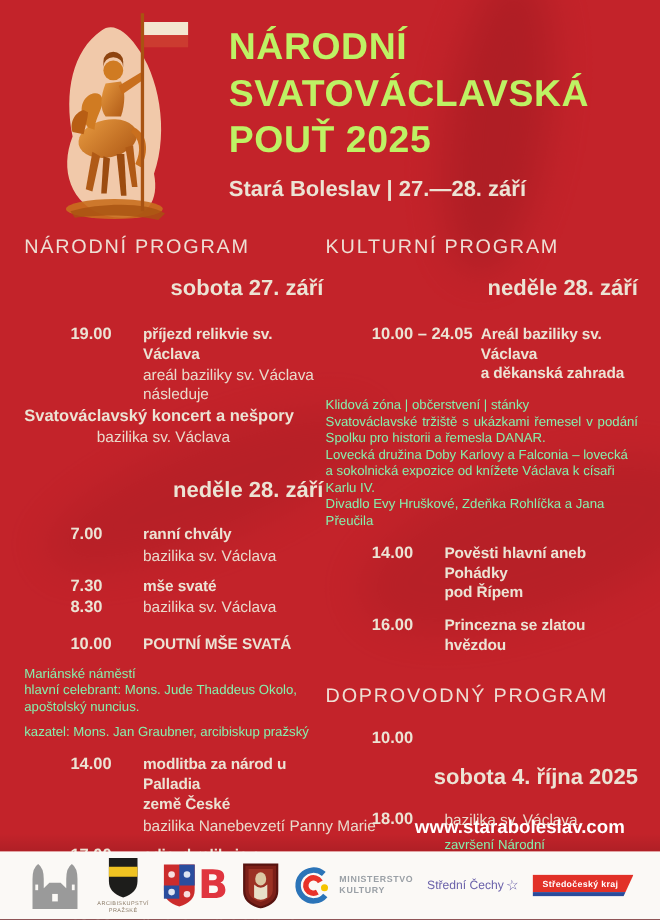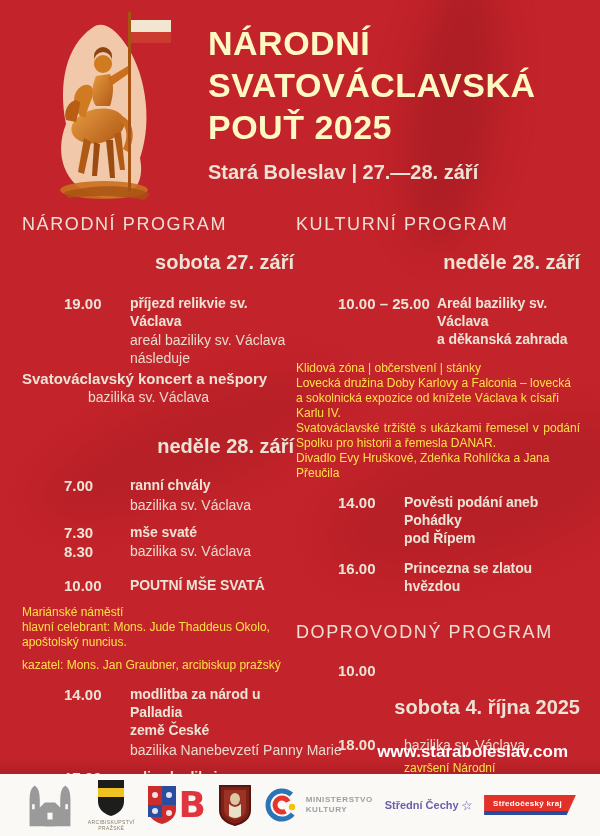--- a/index.html
+++ b/index.html
@@ -14,55 +14,55 @@
   .wm { position:absolute; background:#8f161d; filter:blur(18px); border-radius:50%; z-index:0; }
   .wm1 { left:408px; top:-30px; width:90px; height:280px; opacity:.38; transform:rotate(8deg); }
   .wm2 { left:30px; top:400px; width:320px; height:90px; opacity:.22; transform:rotate(-22deg); }
   .wm3 { left:320px; top:430px; width:330px; height:130px; opacity:.22; transform:rotate(-18deg); }
   .bottom-shade { position:absolute; left:0; right:0; top:758px; height:16px;
     background:linear-gradient(180deg, rgba(0,0,0,0) 0%, rgba(0,0,0,.10) 100%); z-index:1; }
 
   .statue { position:absolute; left:34px; top:6px; z-index:2; }
 
   .title-block { position:absolute; left:208px; top:22px; width:384px; z-index:2; }
-  .title { margin:0; font-size:34px; font-weight:bold; line-height:1.24; letter-spacing:.5px; color:#fef9c3; }
+  .title { margin:0; font-size:34px; font-weight:bold; line-height:1.24; letter-spacing:.5px; color:#bef264; }
   .subtitle { margin-top:13px; font-size:20px; font-weight:bold; color:#ece3d4; }
 
   .columns { position:absolute; left:22px; top:214px; width:558px; display:flex; justify-content:space-between; z-index:2; }
   .col-left { width:272px; }
   .col-right { width:284px; }
 
   .section-title { font-size:18px; font-weight:normal; letter-spacing:1.6px; color:#eedfd4; }
   .day-title { font-size:20px; font-weight:bold; margin-top:16px;text-align:right; }
 
   .row { display:flex; align-items:flex-start; }
   .time { width:66px; flex:none; font-size:15px; font-weight:bold; line-height:1.3;margin-left:42px; }
   .time-wide { width:99px; }
   .ebody { flex:1; min-width:0; }
   .etitle { font-size:14px; font-weight:bold; line-height:1.3; letter-spacing:-0.1px; }
   .venue { font-size:14px; margin-top:2px; color:#e9dacb; white-space:nowrap; }
-  .small { font-size:12px; line-height:1.25; color:#fde047; }
+  .small { font-size:12px; line-height:1.25; color:#86efac; }
   .just { text-align:justify; }
 
   .mt8{margin-top:8px}.mt10{margin-top:10px}.mt12{margin-top:12px}.mt14{margin-top:14px}
   .mt16{margin-top:16px}.mt18{margin-top:18px}.mt20{margin-top:20px}.mt26{margin-top:26px}.mt30{margin-top:30px}
   .full-bold { font-size:15px; font-weight:bold; margin-top:4px; }
   .indent { margin-left:66px; }
 
   .website { position:absolute; right:32px; top:742px; font-size:17px; font-weight:bold; color:#ffffff; z-index:2; }
 
   .footer { position:absolute; left:0; right:0; bottom:0; height:62px; background:#fbf9f6;
     display:flex; align-items:center; justify-content:space-between; padding:0 24px; z-index:3; }
   .logo { display:flex; align-items:center; }
   .logo-col { display:flex; flex-direction:column; align-items:center; }
   .arch-label { font-size:5px; letter-spacing:.4px; color:#8a7a66; text-align:center; margin-top:2px; line-height:1.3; }
   .brandys-b { font-size:36px; font-weight:bold; color:#e0353f; line-height:1; margin-left:2px;
     font-family:"DejaVu Sans","Liberation Sans",sans-serif; }
   .mk-label { font-size:8px; font-weight:bold; color:#9aa0a6; letter-spacing:.6px; line-height:1.2; margin-left:6px; }
-  .sc-label { font-size:11px; font-weight:bold; color:#6a61aa; }
+  .sc-label { font-size:11px; font-weight:normal; color:#6a61aa; }
   .sc-star { font-size:13px; color:#6a61aa; margin-left:2px; transform:rotate(-8deg); display:inline-block; }
   .kraj { clip-path:polygon(0 0,100% 0,90% 100%,0 100%); }
   .kraj-flag { background:#e23128; color:#ffffff; font-size:8px; font-weight:bold; letter-spacing:.3px;
     padding:4px 14px 3px 9px; white-space:nowrap; }
   .kraj-stripe { height:4px; background:#2a4b9b; }
 </style>
 </head>
 <body>
 
 <div class="poster">
@@ -179,36 +179,36 @@
         </div>
       </div>
     </div>
 
     <div class="col-right">
       <div class="section-title">KULTURNÍ PROGRAM</div>
 
       <div class="day-title">neděle 28. září</div>
 
       <div class="row mt20">
-        <div class="time time-wide">10.00 – 25.00</div>
+        <div class="time time-wide">10.00 – 24.05</div>
         <div class="ebody">
           <div class="etitle pre">Areál baziliky sv. Václava
 a děkanská zahrada</div>
         </div>
       </div>
 
       <div class="small mt12">Klidová zóna | občerstvení | stánky</div>
+      <div class="small just">Svatováclavské tržiště s ukázkami řemesel v podání Spolku pro historii a řemesla DANAR.</div>
       <div class="small">Lovecká družina Doby Karlovy a Falconia – lovecká a sokolnická expozice od knížete Václava k císaři Karlu IV.</div>
-      <div class="small just">Svatováclavské tržiště s ukázkami řemesel v podání Spolku pro historii a řemesla DANAR.</div>
       <div class="small">Divadlo Evy Hruškové, Zdeňka Rohlíčka a Jana Přeučila</div>
 
       <div class="row mt12">
         <div class="time">14.00</div>
         <div class="ebody">
-          <div class="etitle pre">Pověsti podání aneb Pohádky
+          <div class="etitle pre">Pověsti hlavní aneb Pohádky
 pod Řípem</div>
         </div>
       </div>
 
       <div class="row mt12">
         <div class="time">16.00</div>
         <div class="ebody">
           <div class="etitle pre">Princezna se zlatou hvězdou</div>
         </div>
       </div>

